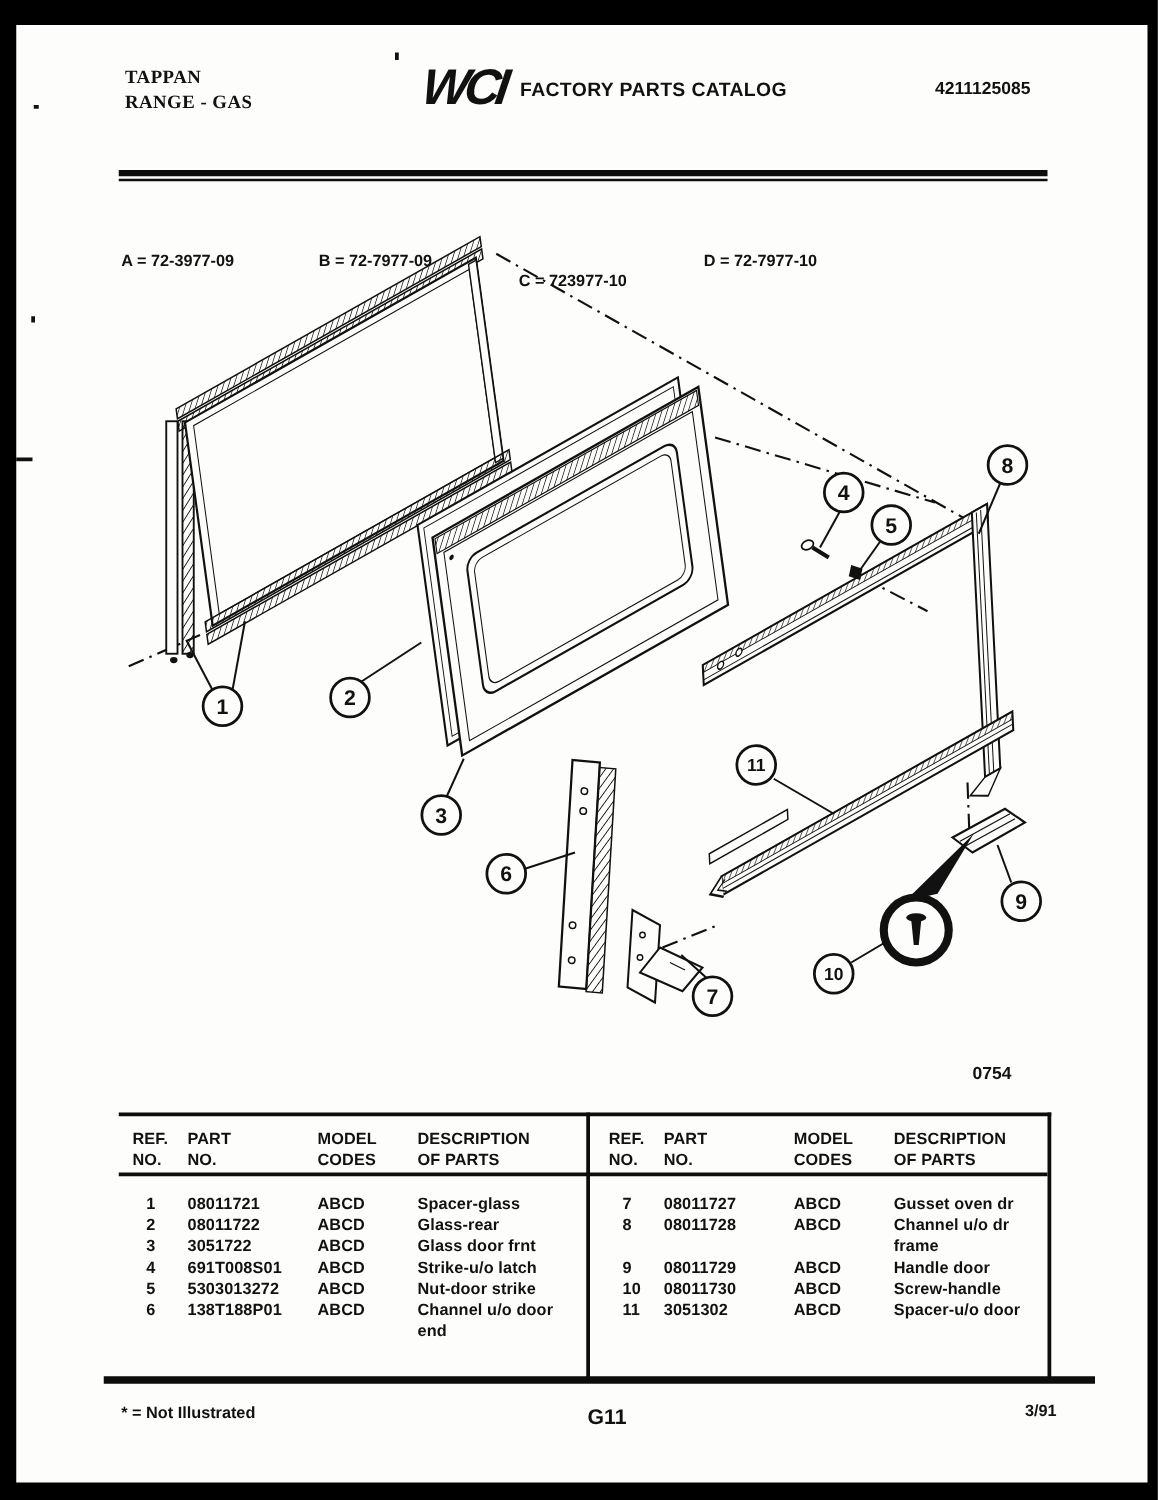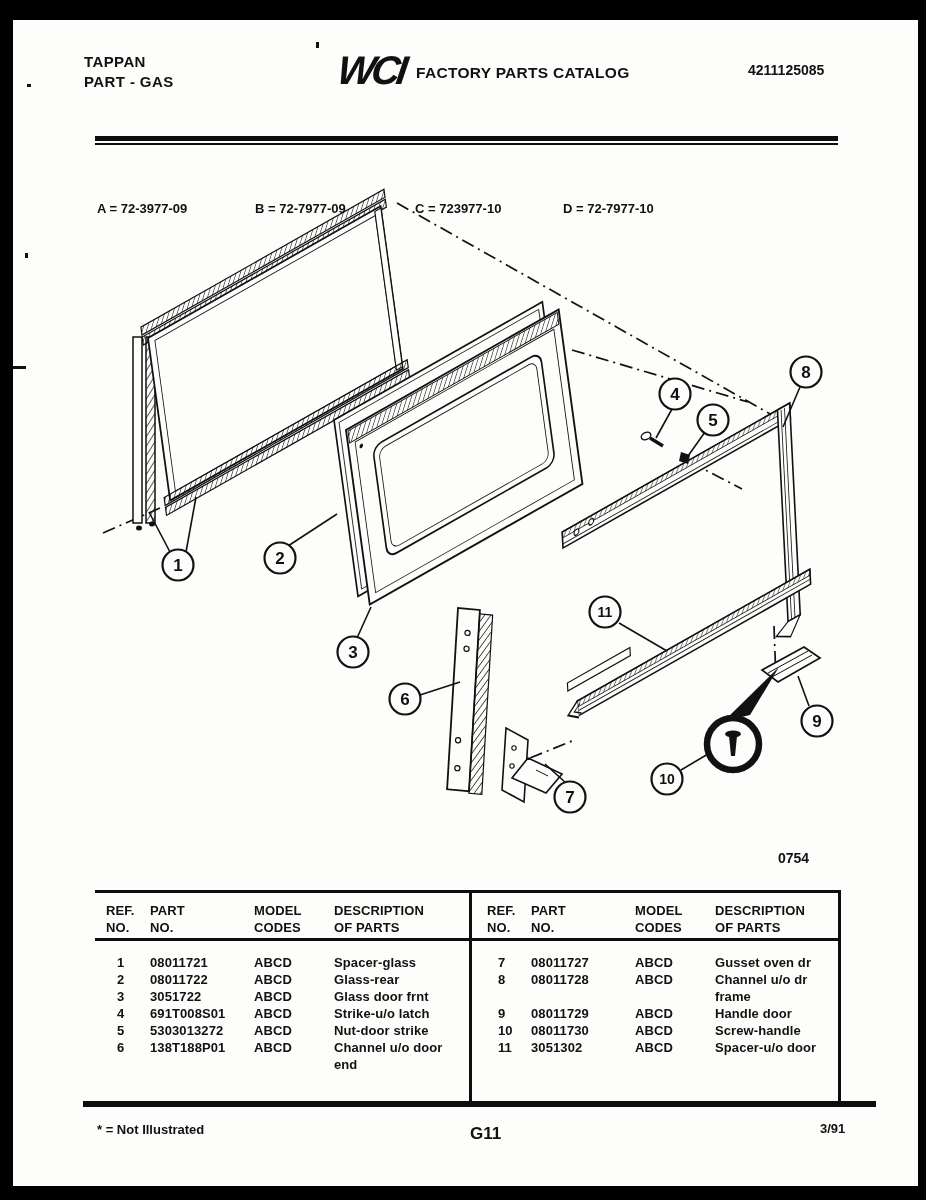--- a/index.html
+++ b/index.html
@@ -25,34 +25,34 @@
   .pagecode{font-size:17px;font-weight:700;}
   .datecode{font-size:13px;font-weight:700;}
   .speck{position:absolute;background:#111;}
 </style>
 </head>
 <body>
 
 <div id="page">
   <div id="sheet"></div>
 
-  <div class="abs brand" style="left:84px;top:52px;">
+  <div class="abs brand" style="left:100px;top:52px;font-family:Liberation Serif, serif;">
     <div>TAPPAN</div>
-    <div>PART - GAS</div>
+    <div>RANGE - GAS</div>
   </div>
   <div class="abs logo" style="left:338px;top:52px;">WCI</div>
   <div class="abs cattitle" style="left:416px;top:64px;">FACTORY PARTS CATALOG</div>
   <div class="abs pubnum" style="left:748px;top:62px;">4211125085</div>
 
   <div class="rule" style="left:95px;top:136px;width:743px;height:5px;"></div>
   <div class="rule" style="left:95px;top:143px;width:743px;height:2px;"></div>
 
   <div class="abs models" style="left:97px;top:153px;">A = 72-3977-09</div>
   <div class="abs models" style="left:255px;top:153px;">B = 72-7977-09</div>
-  <div class="abs models" style="left:415px;top:153px;">C = 723977-10</div>
+  <div class="abs models" style="left:415px;top:169px;">C = 723977-10</div>
   <div class="abs models" style="left:563px;top:153px;">D = 72-7977-10</div>
 
   <div class="speck" style="left:27px;top:84px;width:4px;height:3px;"></div>
   <div class="speck" style="left:25px;top:253px;width:3px;height:5px;"></div>
   <div class="speck" style="left:13px;top:366px;width:13px;height:3px;"></div>
   <div class="speck" style="left:316px;top:42px;width:3px;height:6px;"></div>
 
   <svg class="abs" style="left:85px;top:185px;" width="780" height="690" viewBox="85 185 780 690">
     <defs>
       <pattern id="hx" patternUnits="userSpaceOnUse" width="5" height="5" patternTransform="rotate(32)">

